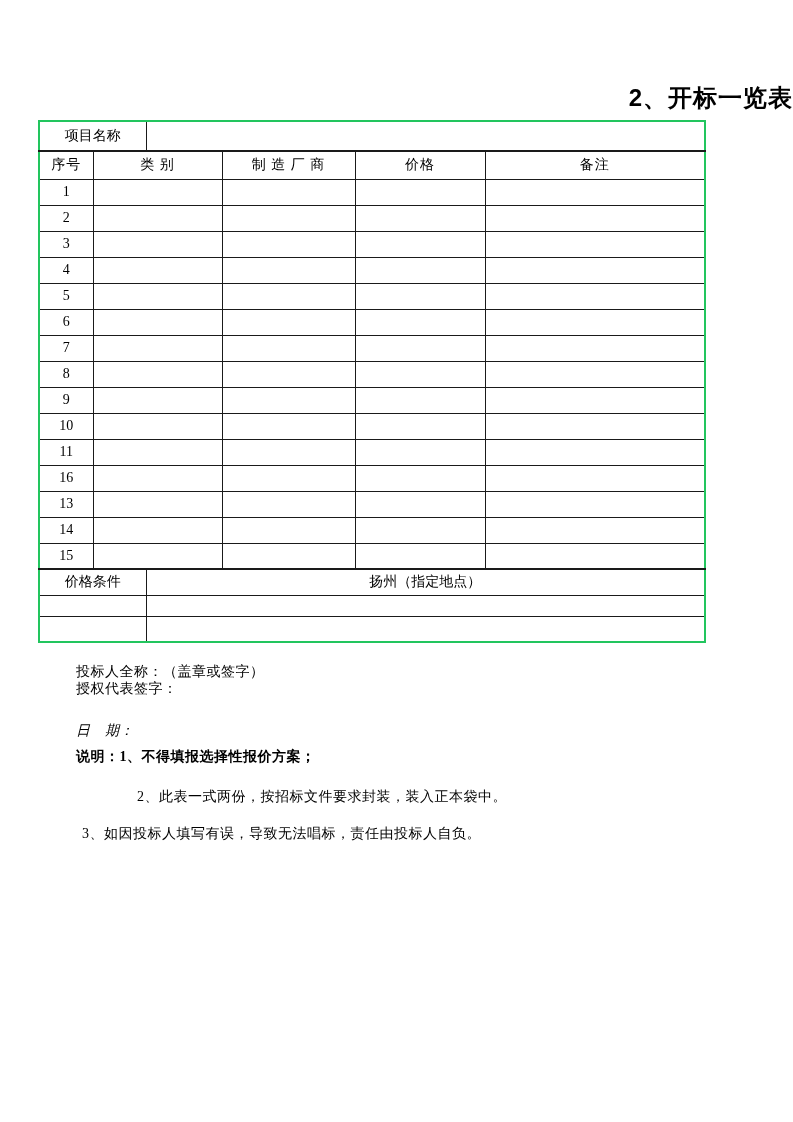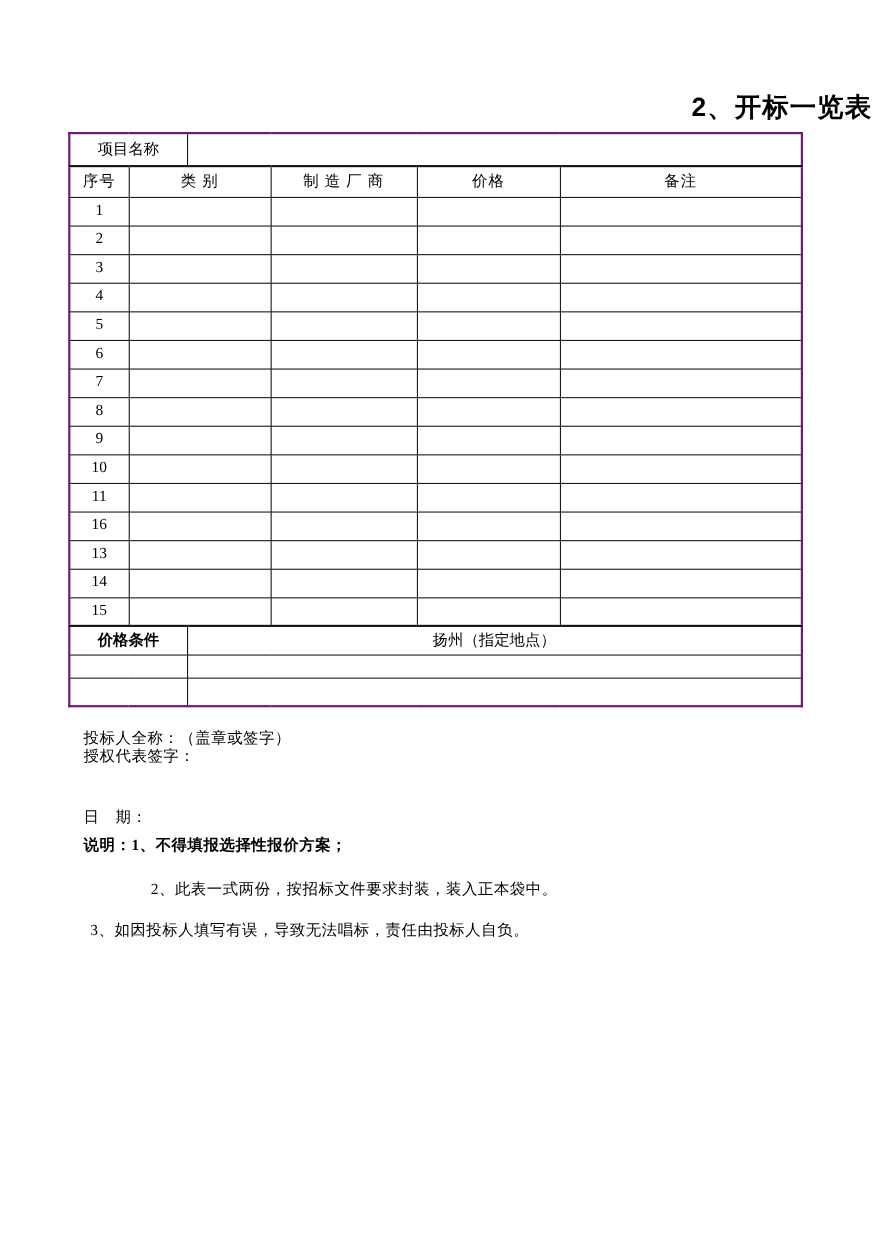--- a/index.html
+++ b/index.html
@@ -19,54 +19,54 @@
     font-size: 24px;
     font-weight: bold;
     line-height: 28px;
     letter-spacing: 1px;
   }
 
   table.main {
     border-collapse: collapse;
     table-layout: fixed;
     width: 666px;
-    margin: 8px 0 0 62px;
-    border: 2px solid #701a75;
+    margin: 8px 0 0 38px;
+    border: 2px solid #22c55e;
   }
   table.main td {
     border: 1px solid #1a1a1a;
     padding: 0;
     font-size: 14px;
     text-align: center;
     vertical-align: middle;
     overflow: hidden;
     white-space: nowrap;
   }
   tr.project-row  { height: 30px; }
   tr.header-row   { height: 28px; }
   tr.header-row td { border-top-width: 2px; letter-spacing: 1px; }
   tr.data-row     { height: 26px; }
   tr.price-row    { height: 26px; }
   tr.price-row td { border-top-width: 2px; }
   tr.spacer-a     { height: 21px; }
   tr.delivery-row { height: 30px; }
   tr.spacer-b     { height: 26px; }
 
-  td.lbl-bold { font-weight: bold; font-size: 15px; }
+  td.lbl-bold { font-weight: normal; font-size: 15px; }
   td.val-left { text-align: left; padding-left: 9px; }
 
   .ft {
     margin: 0 0 0 76px;
     font-size: 14px;
     line-height: 17px;
     letter-spacing: 0.5px;
   }
   .sig1  { margin-top: 20px; }
   .sig2  { }
-  .sig3  { margin-top: 38px; }
+  .sig3  { margin-top: 25px; font-style: italic; }
   .note1 { margin-top: 9px; font-weight: bold; }
   .note2 { margin-top: 23px; margin-left: 137px; }
   .note3 { margin-top: 20px; margin-left: 82px; }
 
   .pageno {
     position: absolute;
     top: 1036px; left: 0;
     width: 100%;
     text-align: center;
     font-size: 12px;

